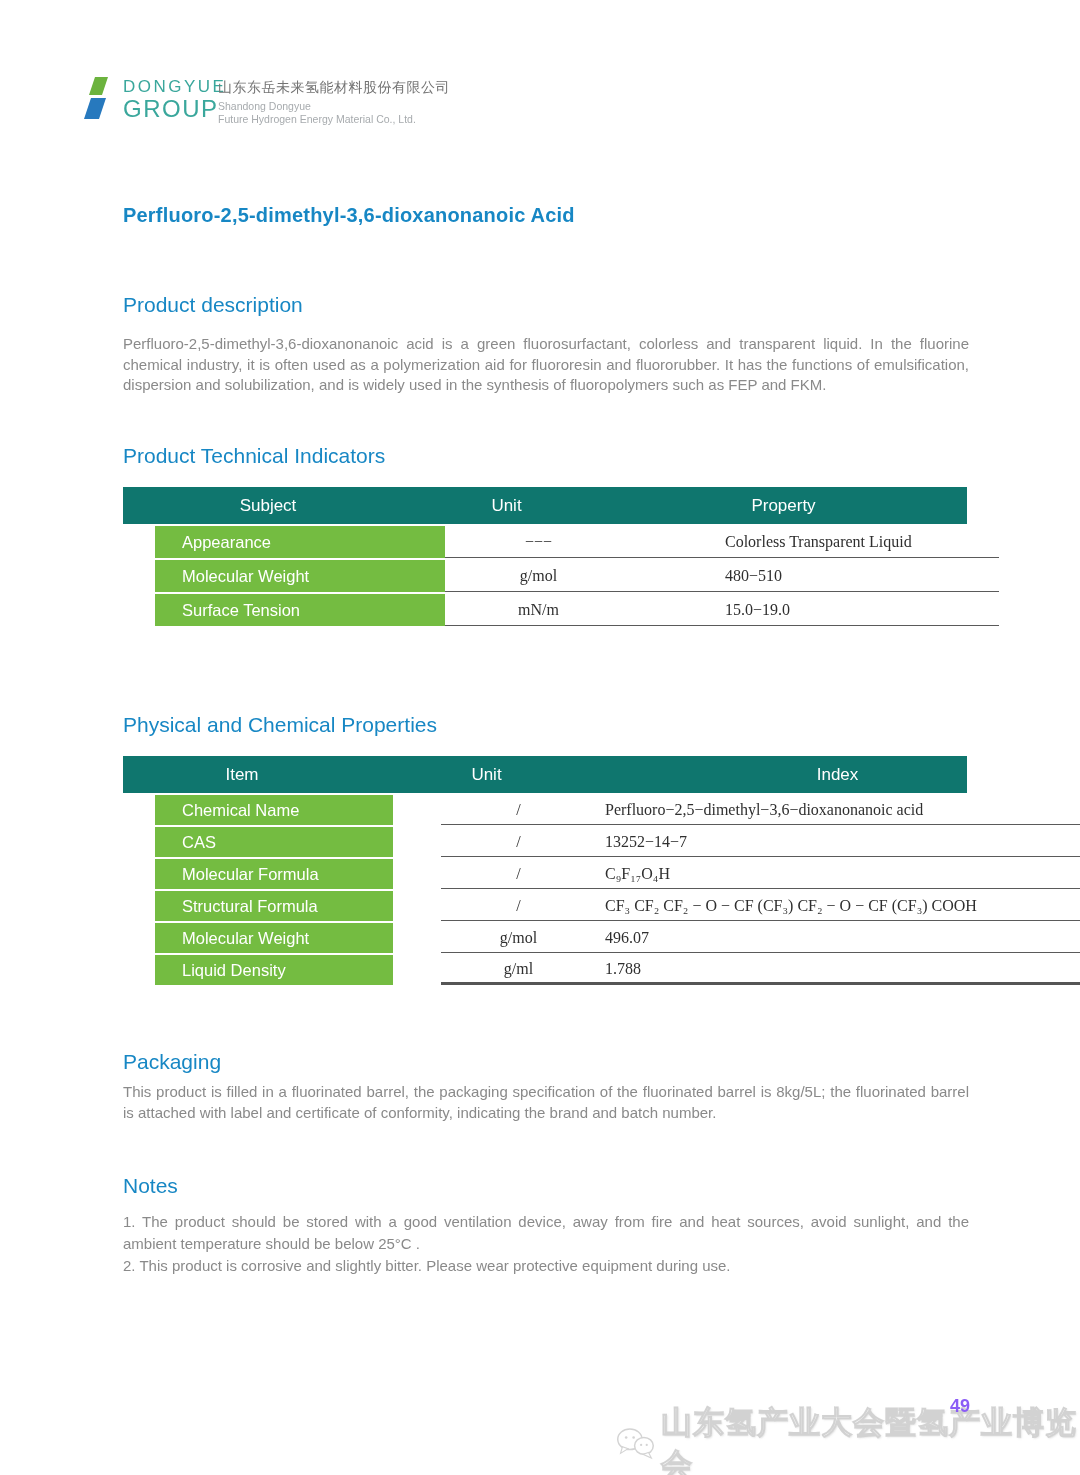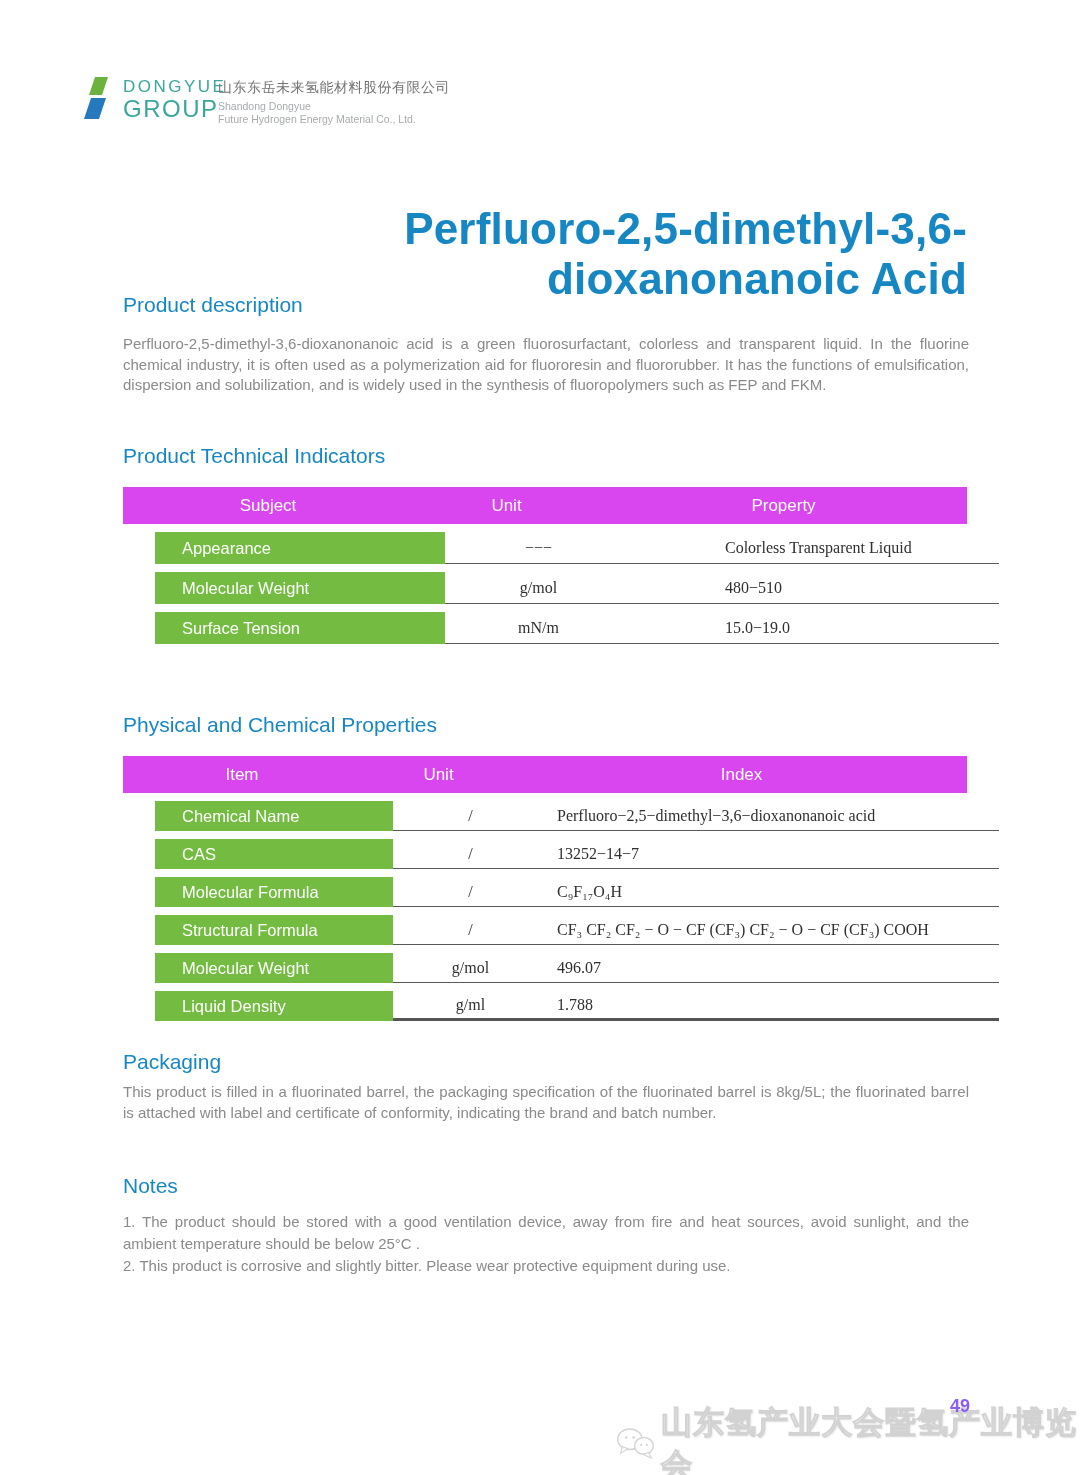--- a/index.html
+++ b/index.html
@@ -11,39 +11,39 @@
   .logo-mark { position:absolute; left:84px; top:76px; width:28px; height:44px; }
   .logo-group { position:absolute; left:123px; top:78px; color:#3aa79c; line-height:1; }
   .logo-group .l1 { font-size:17px; letter-spacing:2.5px; font-weight:500; }
   .logo-group .l2 { font-size:24px; letter-spacing:1.5px; font-weight:500; margin-top:2px; }
   .logo-company { position:absolute; left:218px; top:79px; color:#9b9f a3; }
   .logo-company .cn { font-size:14px; color:#737373; letter-spacing:0.5px; }
   .logo-company .en { font-size:10.5px; color:#a7abae; line-height:12.5px; margin-top:3px; }
 
   
   .doc-title { position:absolute; left:123px; top:204px; width:844px;
-               font-size:44px; font-weight:bold; color:#1787c4; letter-spacing:0.2px;text-align:right; }
+               font-size:20px; font-weight:bold; color:#1787c4; letter-spacing:0.2px; }
   .sec-heading { position:absolute; left:123px; font-size:21px; font-weight:normal; color:#1787c4; }
   .h-desc { top:293px; } .h-tech { top:444px; } .h-phys { top:713px; }
   .h-pack { top:1050px; } .h-notes { top:1174px; }
   .body-text { position:absolute; left:123px; width:846px; font-size:15px; line-height:20.5px;
                color:#8a8a8a; text-align:justify; }
   .t-desc { top:334px; } .t-pack { top:1082px; }
   .t-notes { top:1211px; line-height:22px; text-align:justify; }
   .t-notes .note-item { display:block; }
 
   
   .data-table { position:absolute; left:123px; width:844px; }
   .tbl-tech  { top:487px; }
   .tbl-phys  { top:756px; }
-  .thead { display:grid; height:37px; background:#d946ef; }
+  .thead { display:grid; height:37px; background:#0f766e; }
   .hcell { color:#ffffff; font-size:17px; display:flex; align-items:center; justify-content:center; }
   .tbl-tech .thead, .tbl-tech .trow { grid-template-columns:290px 187px 367px; }
-  .tbl-phys .thead, .tbl-phys .trow { grid-template-columns:238px 155px 451px; }
-  .trow { display:grid; margin-top:8px;padding-left:32px; }
+  .tbl-phys .thead, .tbl-phys .trow { grid-template-columns:238px 155px 451px;gap:48px; }
+  .trow { display:grid; margin-top:2px;padding-left:32px; }
   .tbl-tech .trow { height:32px; } .tbl-phys .trow { height:30px; }
   .label-cell { background:#74bc41; color:#ffffff; font-size:16.5px;
                 display:flex; align-items:center; padding-left:27px; }
   .vals { grid-column:2 / 4; display:grid; border-bottom:1px solid #5a5a5a; }
   .tbl-tech .vals { grid-template-columns:187px 367px; }
   .tbl-phys .vals { grid-template-columns:155px 451px; }
   .vals.last { border-bottom:3px solid #555555; }
   .ucell, .vcell { font-family:"Liberation Serif","DejaVu Serif",serif; font-size:16px; color:#2f2f2f;
                    display:flex; align-items:center; }
   .ucell { justify-content:center; }

